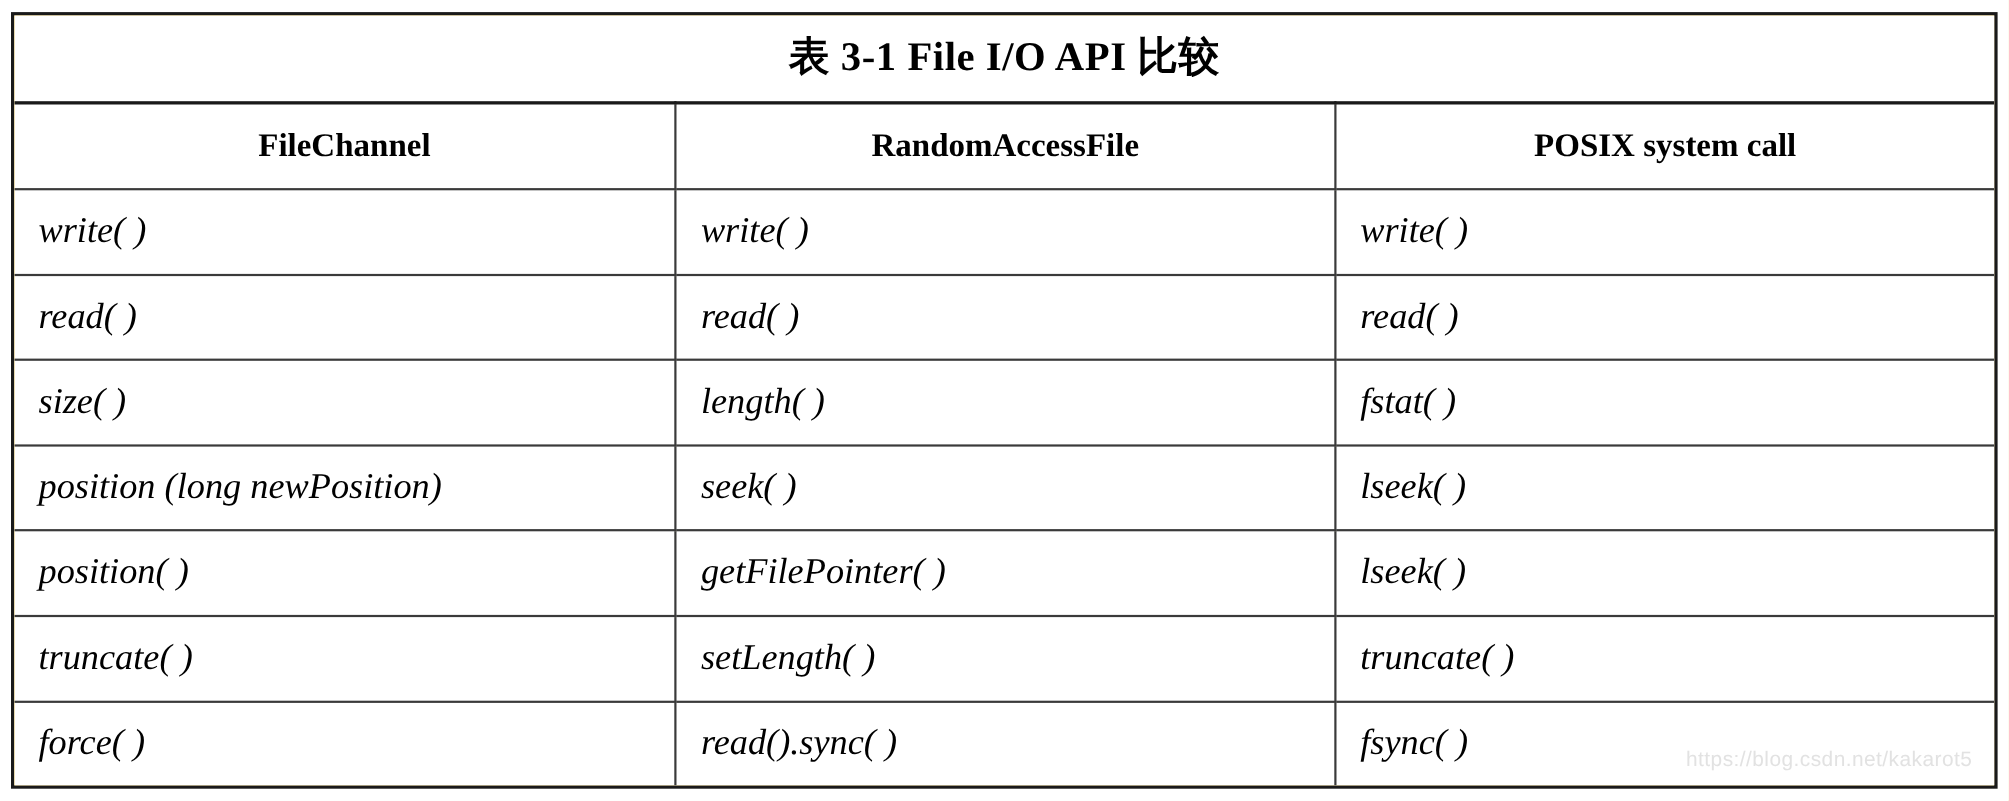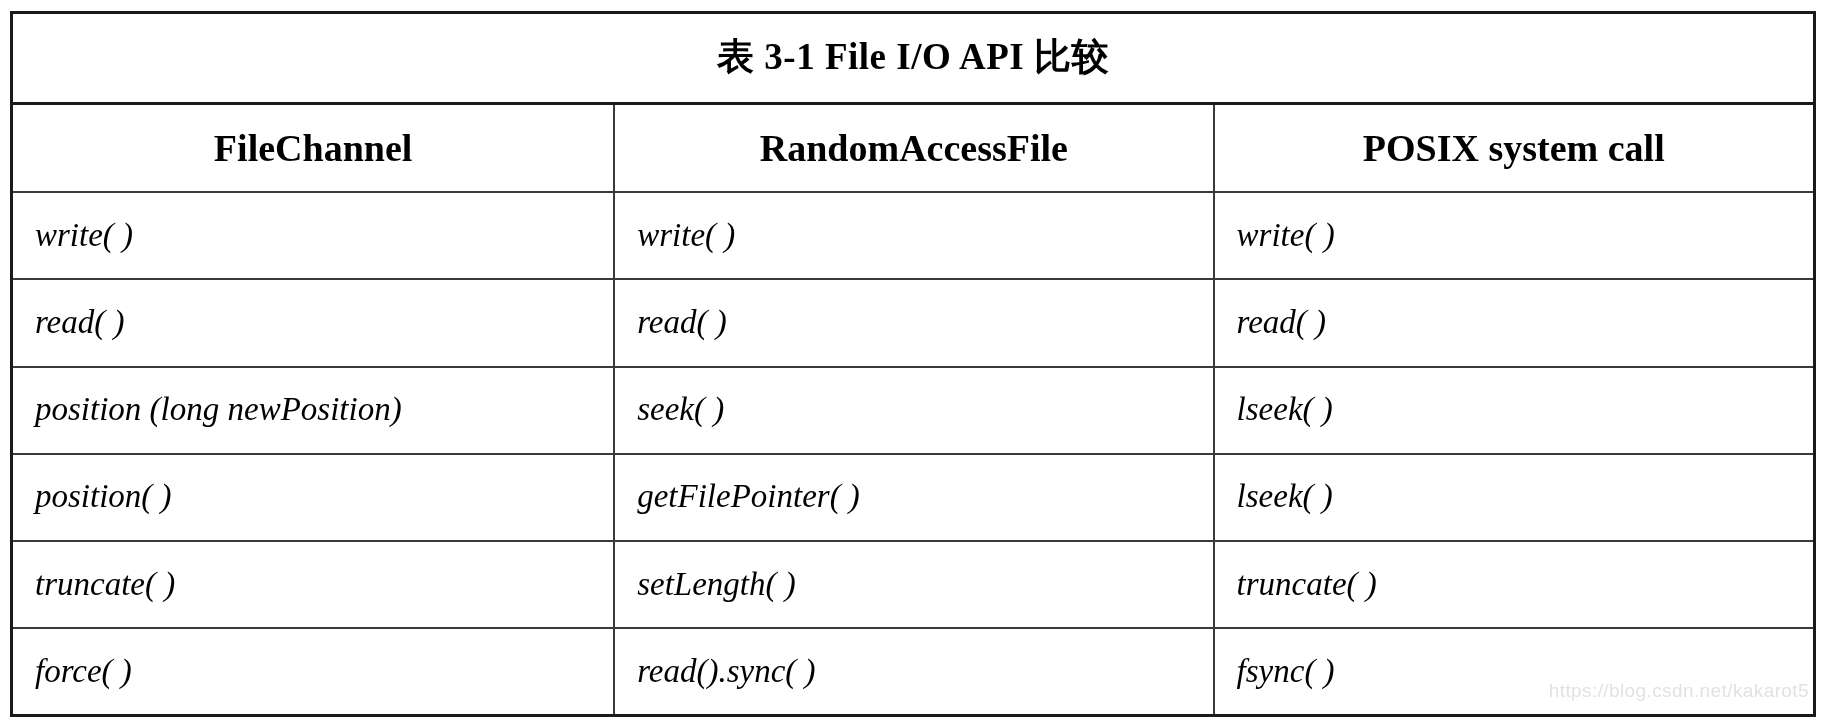--- a/index.html
+++ b/index.html
@@ -65,21 +65,21 @@
     font-family: "Liberation Serif", "DejaVu Serif", serif;
     line-height: 1.1;
     white-space: nowrap;
   }
 
   
   .head-cell {
     height: 68px;
     text-align: center;
     font-weight: bold;
-    font-size: 38px;
+    font-size: 30px;
     color: #000000;
     border-bottom: 2px solid #3a3a3a;
     border-right: 2px solid #3a3a3a;
     font-family: "Liberation Serif", "DejaVu Serif", serif;
     white-space: nowrap;
   }
   .head-cell.last { border-right: none; margin-left: 36px; }
 
   
   .body-row td {
@@ -99,21 +99,21 @@
     font-size: 33px;
     color: #000000;
     padding-left: 22px;
     font-family: "Liberation Serif", "DejaVu Serif", serif;
     white-space: nowrap;
     line-height: 1.2;
   }
 
   .watermark {
     position: absolute;
-    right: 4px;
+    right: 20px;
     bottom: 12px;
     font-family: "Liberation Sans", "DejaVu Sans", sans-serif;
     font-size: 19px;
     color: #e2e2e2;
     letter-spacing: 0.4px;
     white-space: nowrap;
     pointer-events: none;
     user-select: none;
   }
 </style>
@@ -157,20 +157,31 @@
             <span class="cell-text">read( )</span>
           </td>
           <td>
             <span class="cell-text">read( )</span>
           </td>
           <td class="last">
             <span class="cell-text">read( )</span>
           </td>
         </tr>
 
+        <tr class="body-row">
+          <td>
+            <span class="cell-text">size( )</span>
+          </td>
+          <td>
+            <span class="cell-text">length( )</span>
+          </td>
+          <td class="last">
+            <span class="cell-text">fstat( )</span>
+          </td>
+        </tr>
 
         <tr class="body-row">
           <td>
             <span class="cell-text">position (long newPosition)</span>
           </td>
           <td>
             <span class="cell-text">seek( )</span>
           </td>
           <td class="last">
             <span class="cell-text">lseek( )</span>

